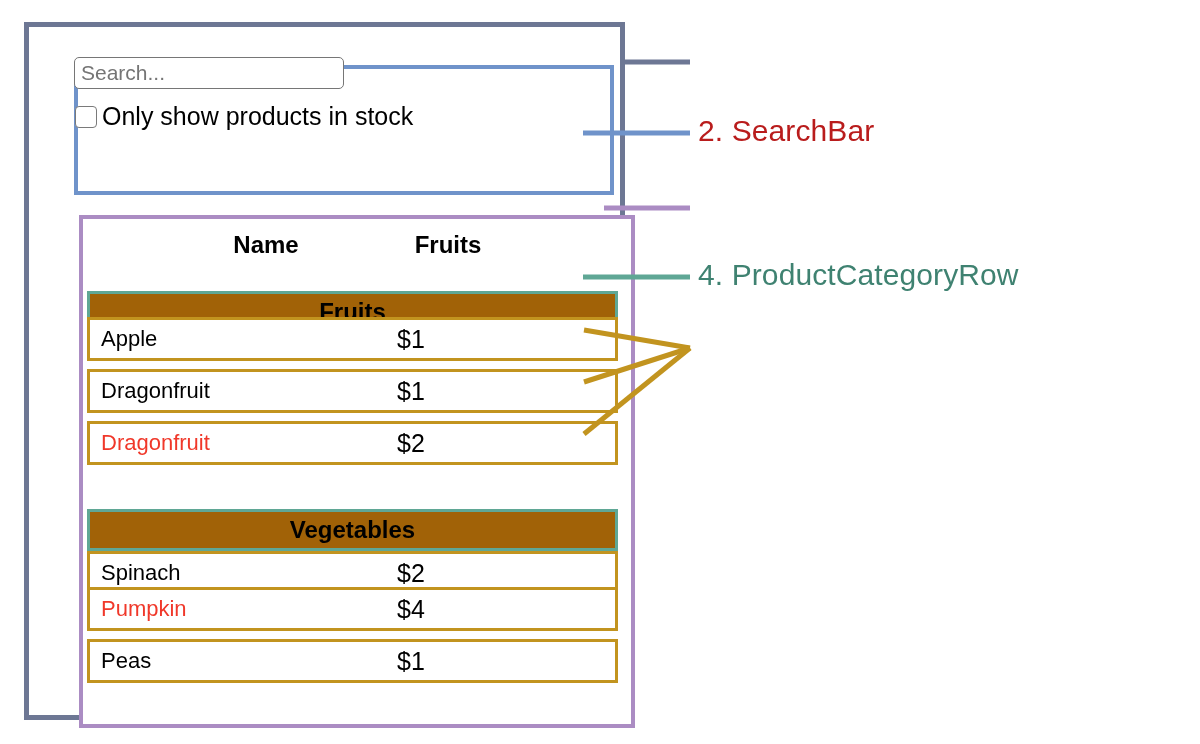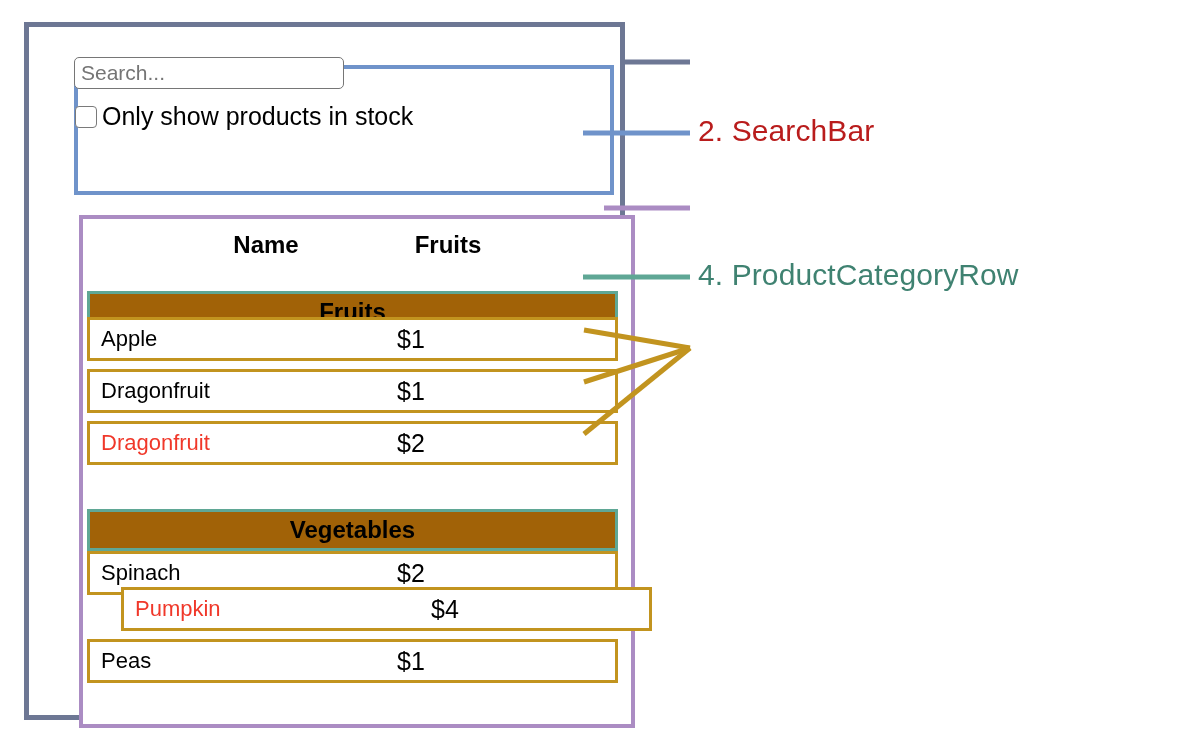--- a/index.html
+++ b/index.html
@@ -237,21 +237,21 @@
 
         <div class="cat-row" style="top:270px;justify-content:center;">
           <span class="cat-label">Vegetables</span>
         </div>
 
         <div class="prod-row" style="top:316px;margin-top:16px;">
           <span class="p-name">Spinach</span>
           <span class="p-price">$2</span>
         </div>
 
-        <div class="prod-row" style="top:368px;margin-left:34px;">
+        <div class="prod-row" style="top:368px;">
           <span class="p-name out-of-stock">Pumpkin</span>
           <span class="p-price">$4</span>
         </div>
 
         <div class="prod-row" style="top:420px;padding-left:16px;">
           <span class="p-name">Peas</span>
           <span class="p-price">$1</span>
         </div>
 
       </div>

